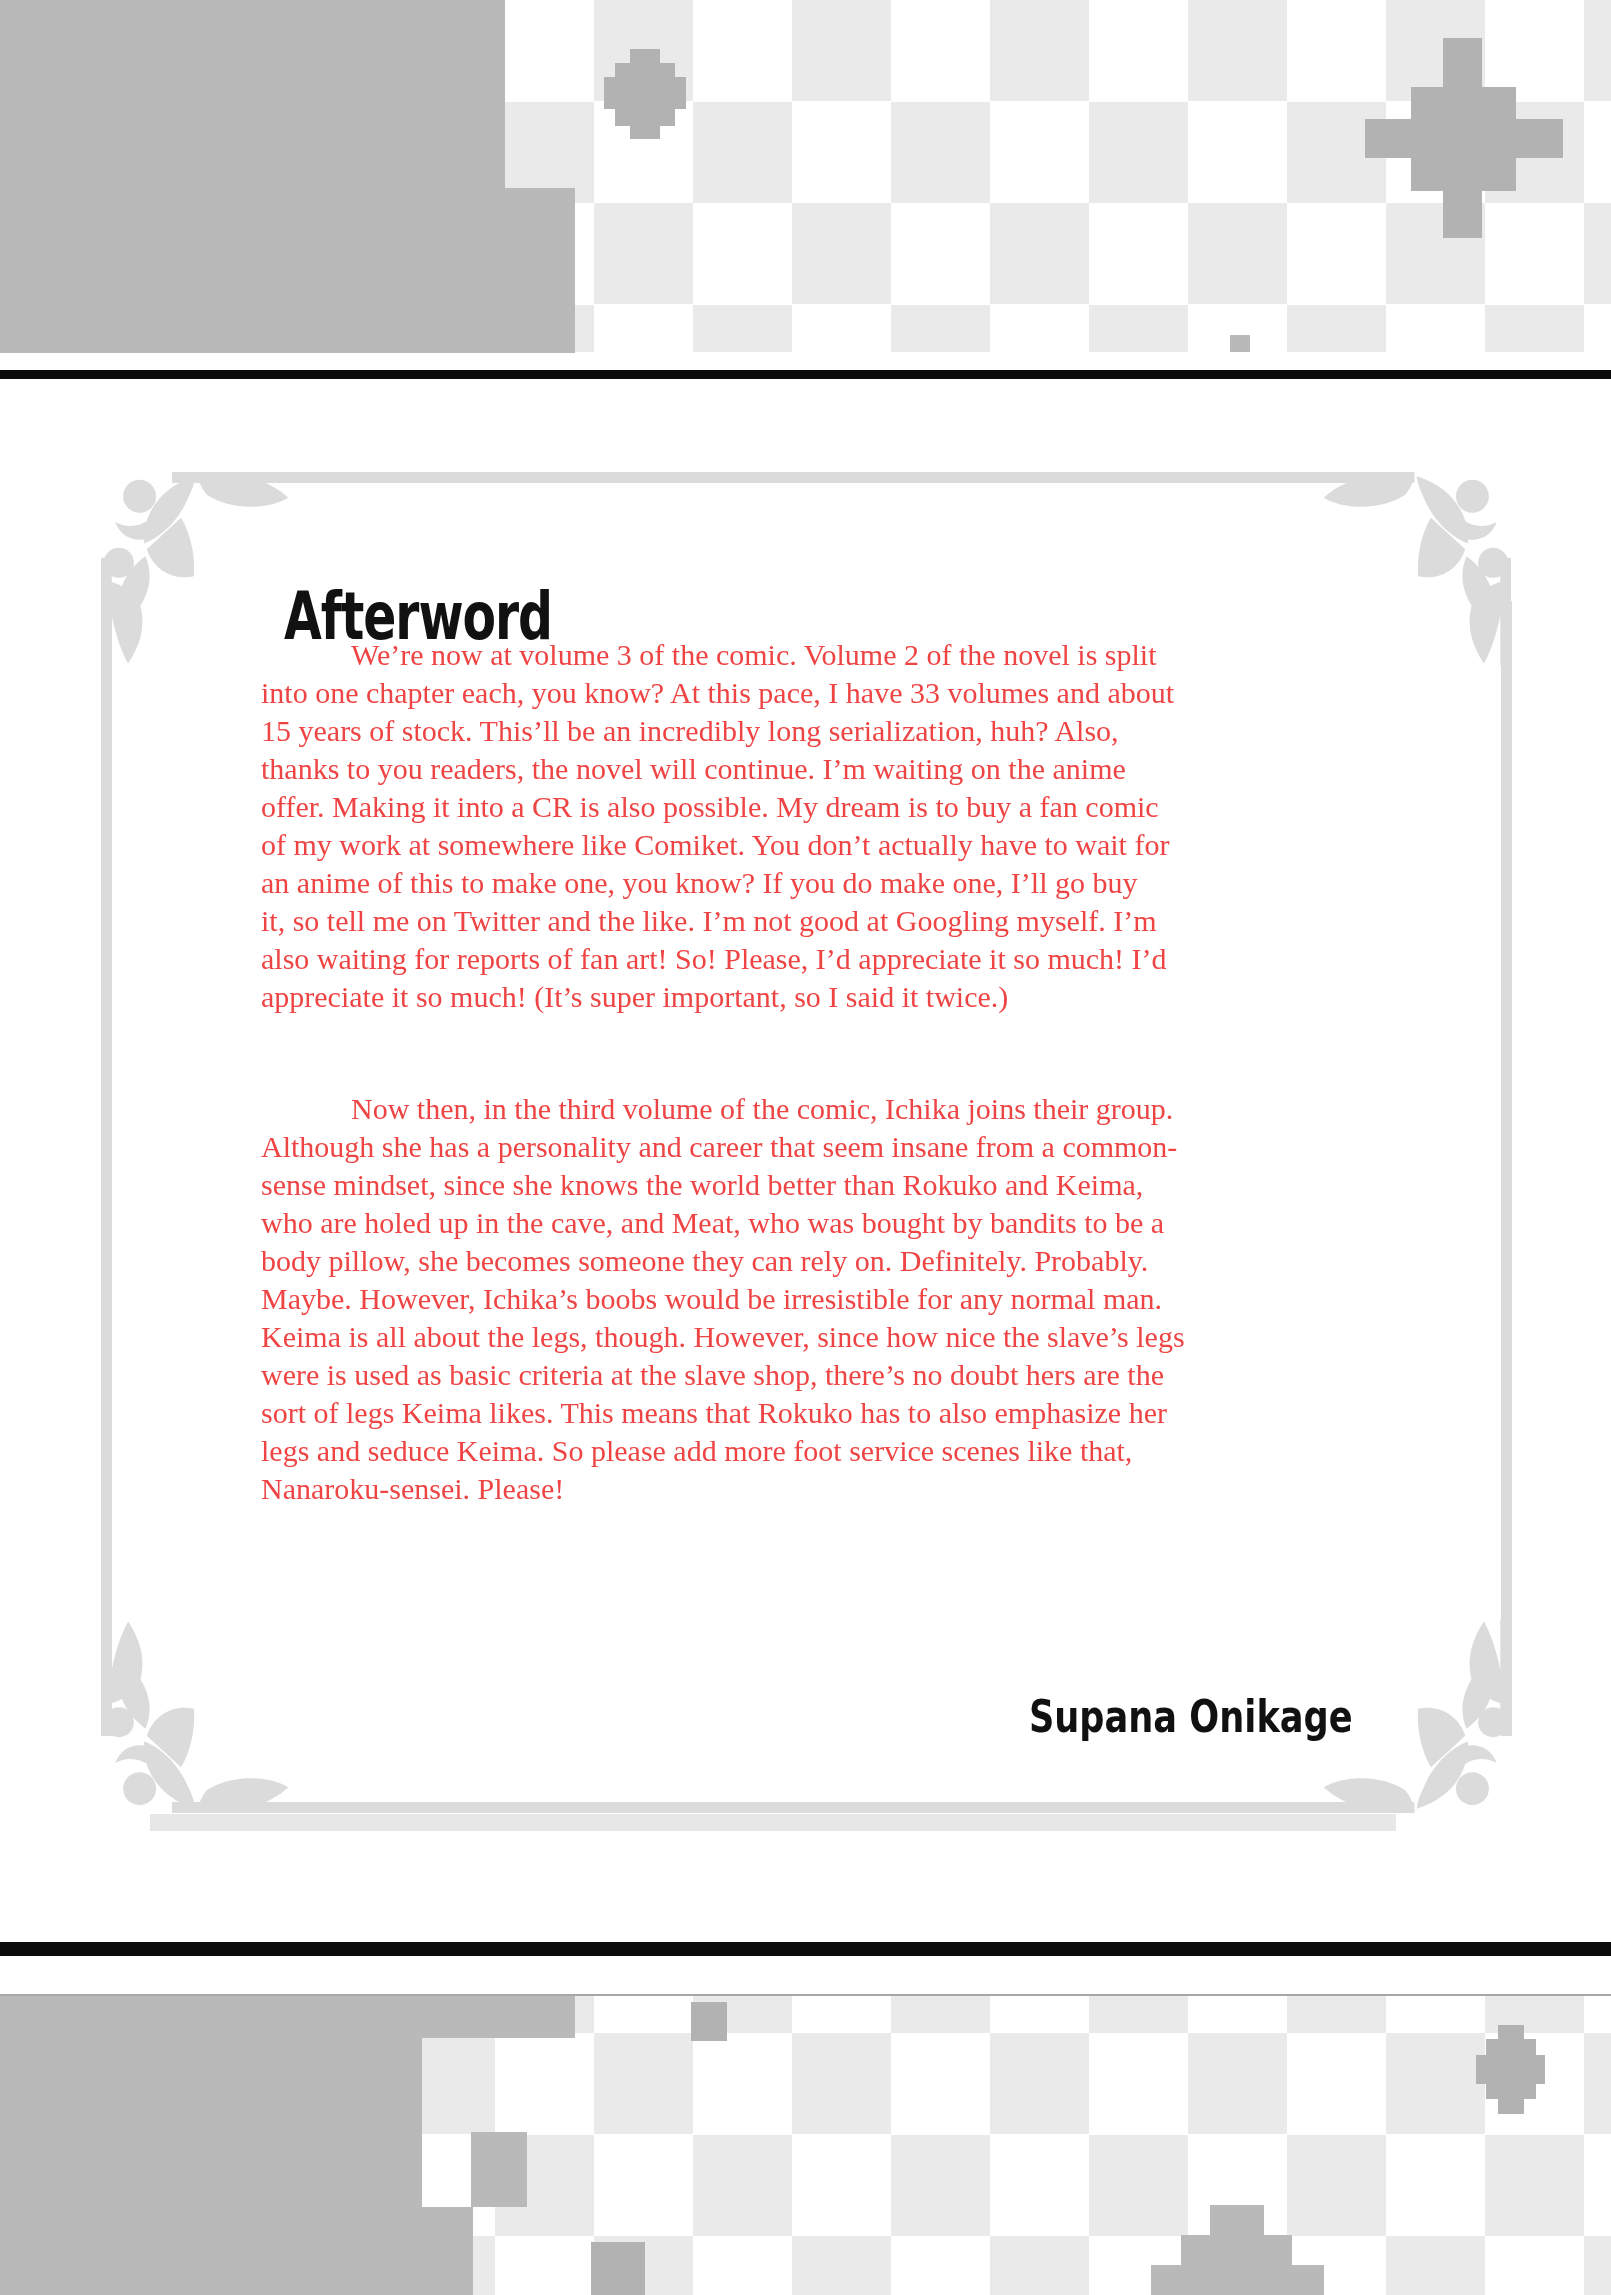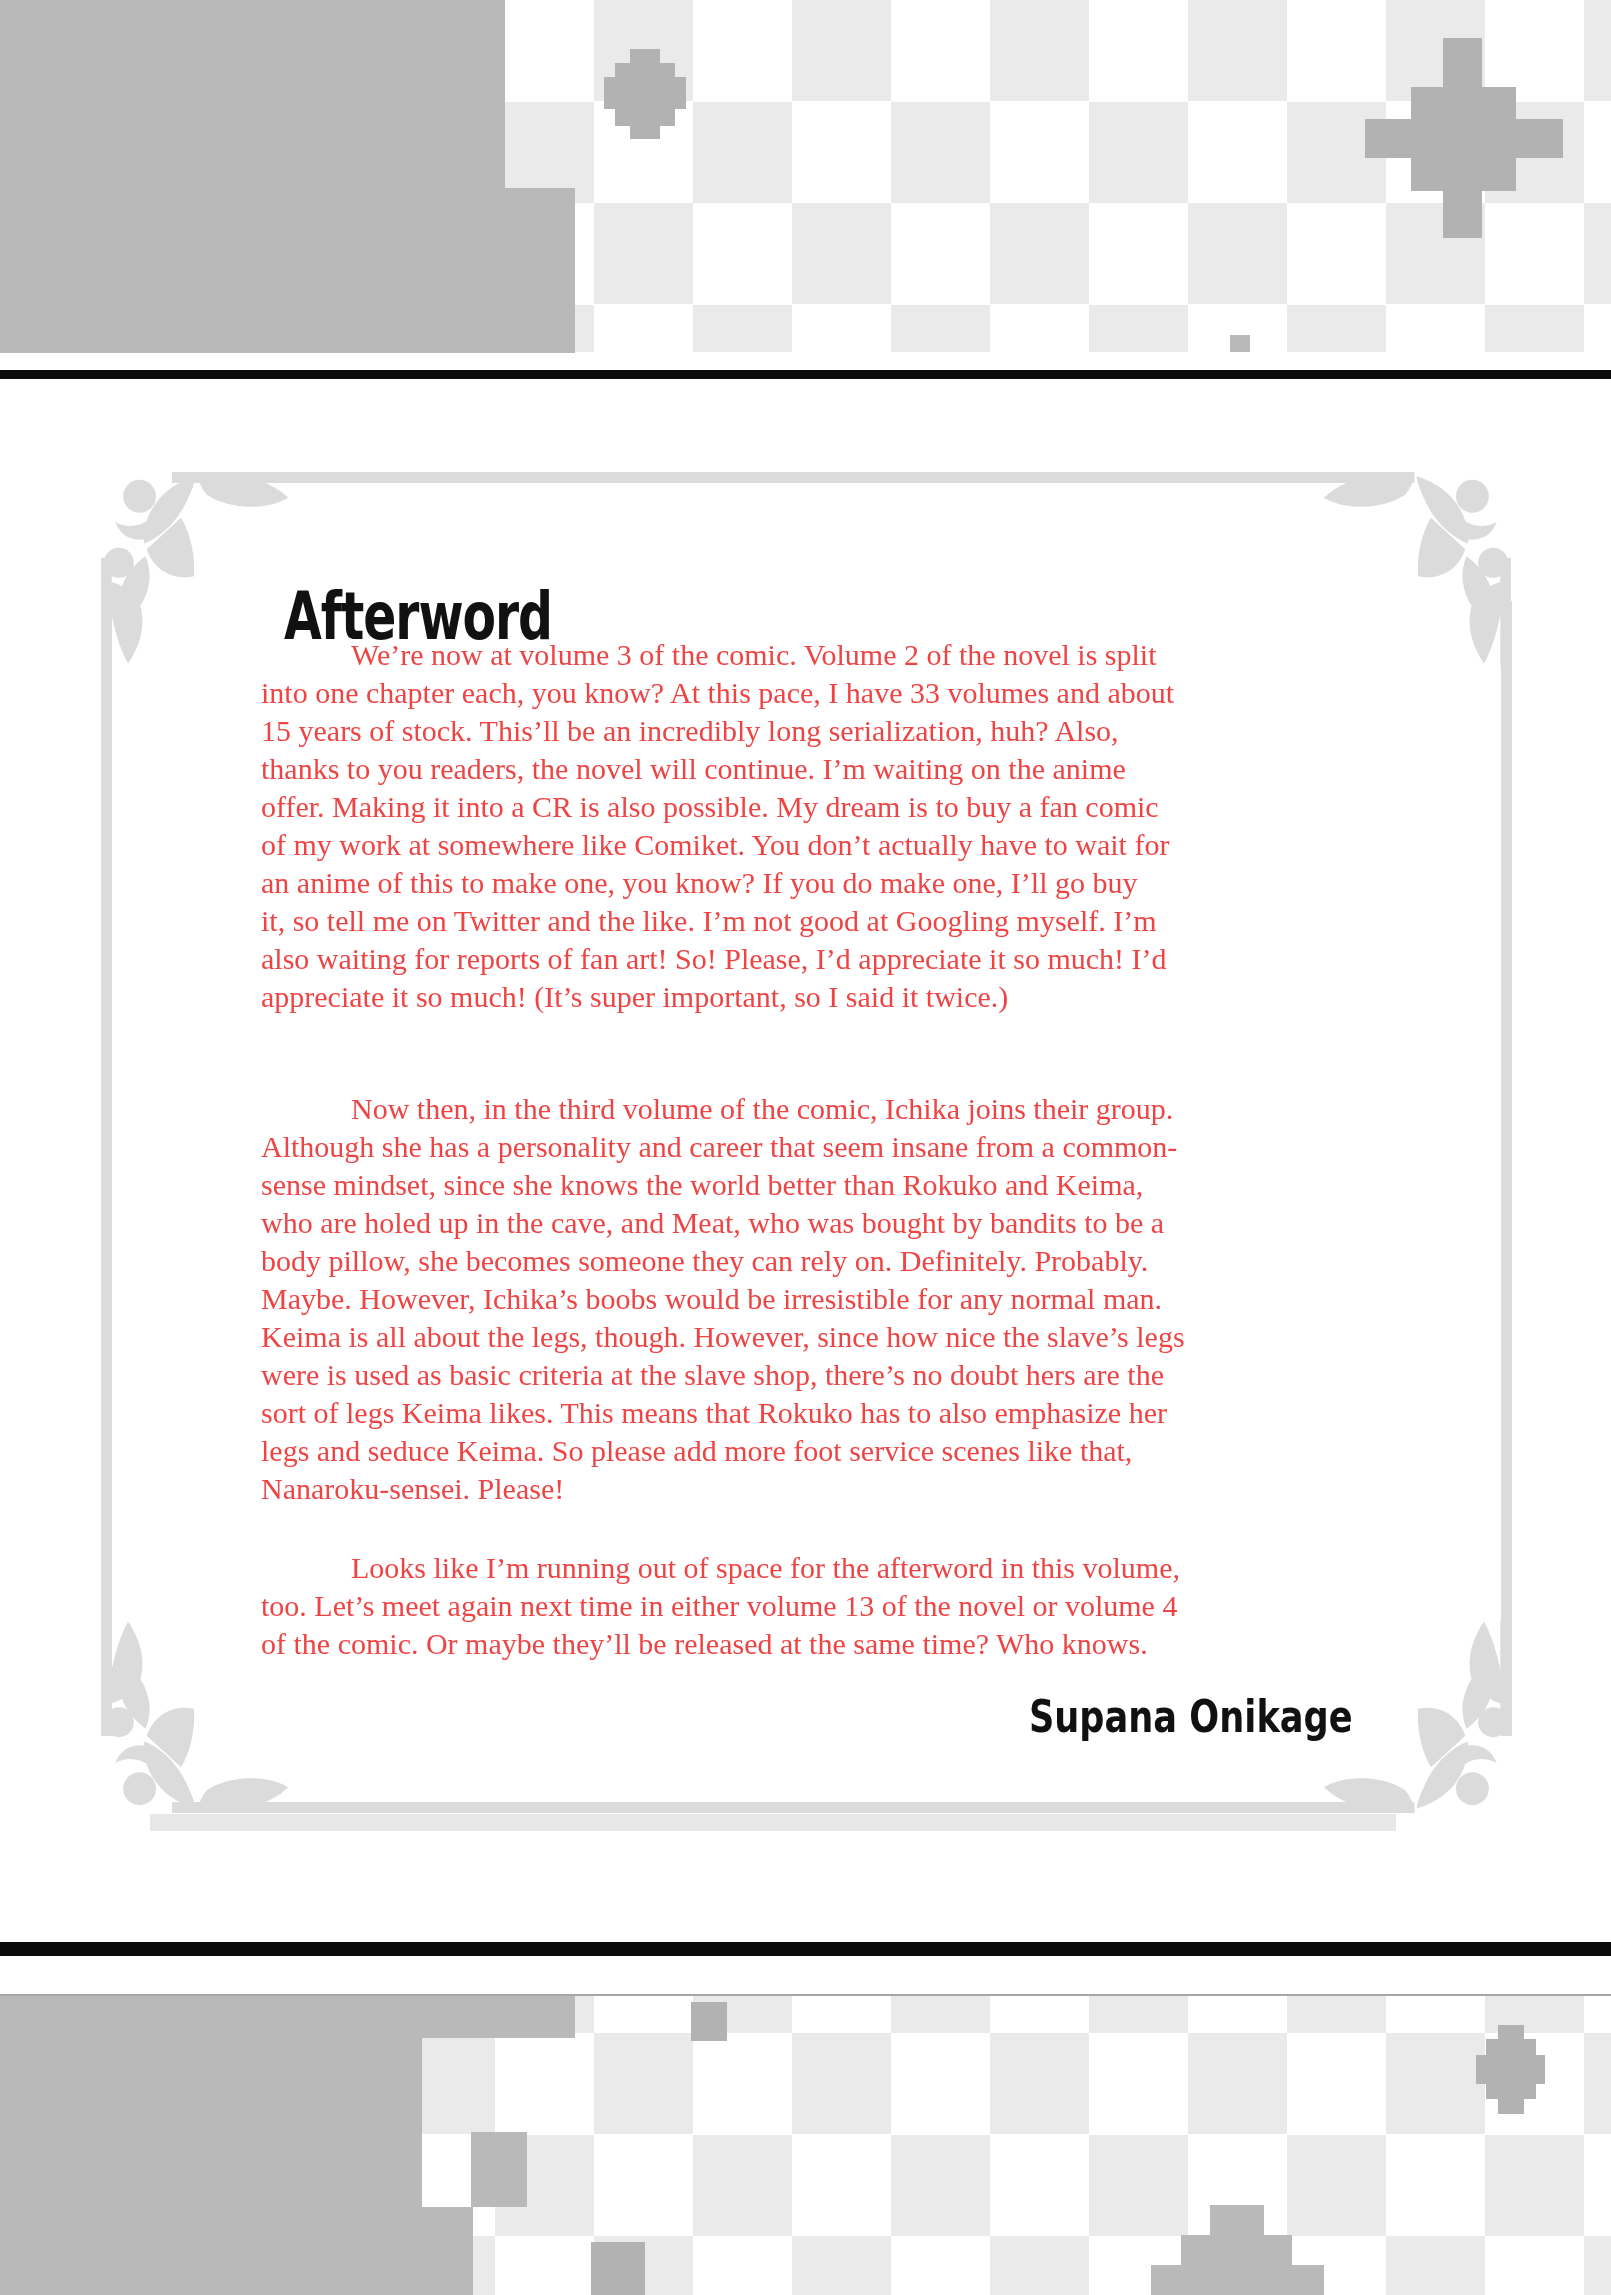--- a/index.html
+++ b/index.html
@@ -142,23 +142,20 @@
 Although she has a personality and career that seem insane from a common-
 sense mindset, since she knows the world better than Rokuko and Keima,
 who are holed up in the cave, and Meat, who was bought by bandits to be a
 body pillow, she becomes someone they can rely on. Definitely. Probably.
 Maybe. However, Ichika’s boobs would be irresistible for any normal man.
 Keima is all about the legs, though. However, since how nice the slave’s legs
 were is used as basic criteria at the slave shop, there’s no doubt hers are the
 sort of legs Keima likes. This means that Rokuko has to also emphasize her
 legs and seduce Keima. So please add more foot service scenes like that,
 Nanaroku-sensei. Please!</div>
-  <div class="abs para p3">Looks like I’m running out of space for the afterword in this volume,
-too. Let’s meet again next time in either volume 13 of the novel or volume 4
-of the comic. Or maybe they’ll be released at the same time? Who knows.</div>
 
   <div class="abs signature">Supana Onikage</div>
 
   <div class="abs checker band-bottom">
     <div class="abs gblock" style="left:0;top:0;width:575px;height:44px"></div>
     <div class="abs gblock" style="left:0;top:0;width:422px;height:301px"></div>
     <div class="abs gblock" style="left:0;top:213px;width:473px;height:88px"></div>
     <div class="abs gblock" style="left:471px;top:138px;width:56px;height:75px"></div>
     <div class="abs gdark" style="left:591px;top:248px;width:54px;height:53px"></div>
     <div class="abs gdark" style="left:691px;top:7.9px;width:36px;height:39px"></div>

